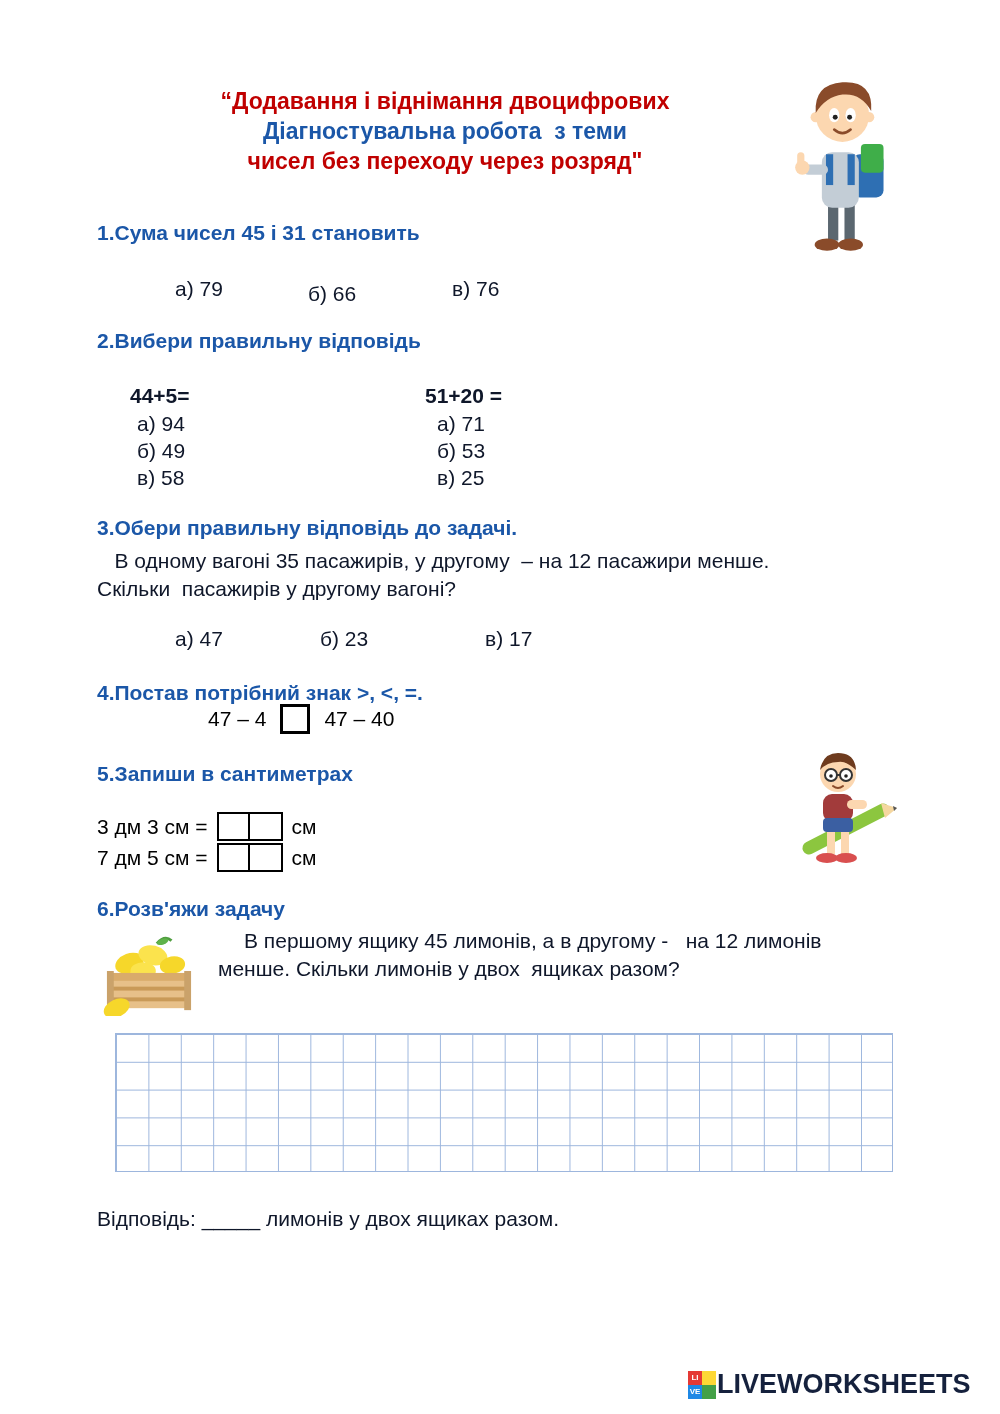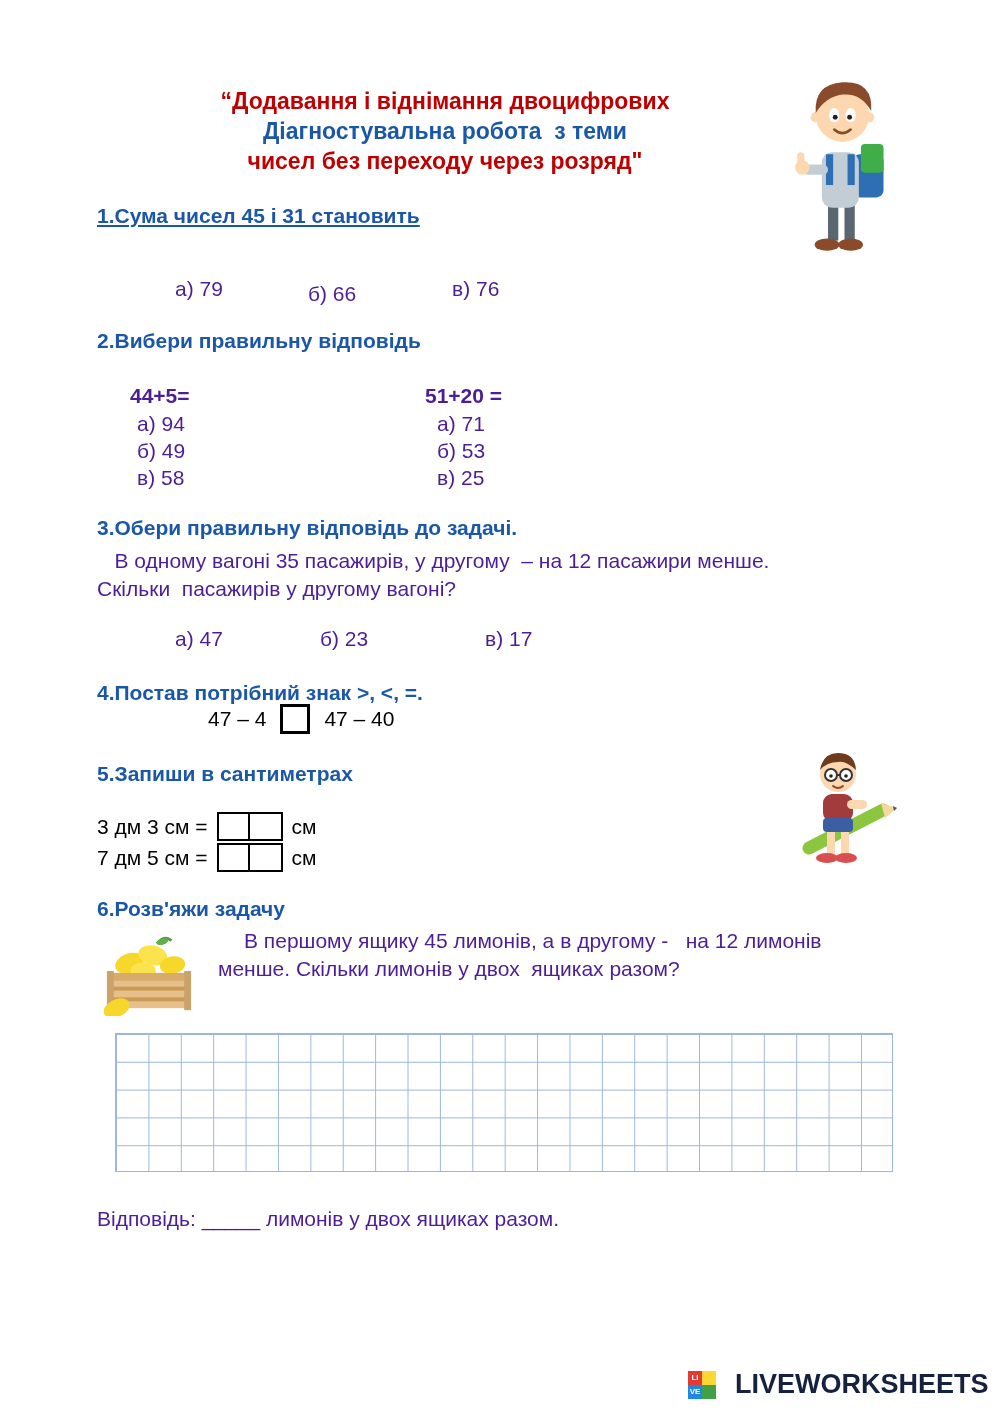--- a/index.html
+++ b/index.html
@@ -8,38 +8,38 @@
     position:relative; width:1000px; height:1414px; margin:0 auto;
     background:#ffffff; overflow:hidden;
     font-family:"Liberation Sans", sans-serif; color:#000;
   }
   .abs { position:absolute; }
   .title-block { position:absolute; left:120px; top:86px; width:650px; text-align:center; }
   .title-line { font-size:23px; font-weight:bold; line-height:30px; white-space:pre; }
   .title-blue { color:#1b57a8; }
   .title-red { color:#c00000; }
   .heading { position:absolute; font-size:21px; font-weight:bold; color:#1b57a8; white-space:pre; }
-  .txt { position:absolute; font-size:21px; color:#4c1d95; white-space:pre; }
+  .txt { position:absolute; font-size:21px; color:#0f172a; white-space:pre; }
   .bold { font-weight:bold; }
   .q4row, .q5row { position:absolute; display:flex; align-items:center; font-size:21px; white-space:pre; }
   .q4row { gap:14px; }
   .q5row { gap:9px; }
   .ansbox { width:30px; height:30px; border:3px solid #000; background:#fff; }
   .boxpair { display:inline-flex; }
   .boxpair .cell { width:33px; height:29px; border:2.5px solid #000; background:#fff; }
   .boxpair .cell + .cell { border-left:none; }
   .grid {
     position:absolute; left:115px; top:1033px; width:778px; height:139px;
     border:1px solid #9db6dd;
     background-image:
       linear-gradient(to right, #9db6dd 1px, transparent 1px),
       linear-gradient(to bottom, #9db6dd 1px, transparent 1px);
     background-size:32.4px 27.8px;
   }
-  .lw { position:absolute; left:688px; top:1369px; display:flex; align-items:center; gap:19px; }
+  .lw { position:absolute; left:688px; top:1369px; display:flex; align-items:center; gap:1px; }
   .lw-icon { display:grid; grid-template-columns:14px 14px; grid-template-rows:14px 14px; }
   .lw-icon span {
     display:flex; align-items:center; justify-content:center;
     font-size:8px; font-weight:bold; color:#fff;
   }
   .sq-red { background:#e53935; }
   .sq-yellow { background:#fdd835; }
   .sq-blue { background:#1e88e5; }
   .sq-green { background:#43a047; }
   .lw-text { font-size:27px; font-weight:bold; color:#15213d; }
@@ -75,21 +75,21 @@
       <circle cx="52" cy="42" r="26" fill="#fcd7b0"></circle>
       <path d="M26 40 Q24 12 52 10 Q82 8 80 38 Q70 20 52 22 Q36 24 26 40 Z" fill="#8a4b2a"></path>
       <ellipse cx="44" cy="42" rx="5" ry="7" fill="#ffffff"></ellipse>
       <ellipse cx="60" cy="42" rx="5" ry="7" fill="#ffffff"></ellipse>
       <circle cx="45" cy="44" r="2.4" fill="#222222"></circle>
       <circle cx="59" cy="44" r="2.4" fill="#222222"></circle>
       <path d="M44 56 Q52 63 60 56" stroke="#8a4b2a" stroke-width="2.5" fill="none" stroke-linecap="round"></path>
     </svg>
   </div>
 
-  <div class="heading" style="left:97px; top:204px;text-decoration:underline;">1.Сума чисел 45 і 31 становить</div>
+  <div class="heading" style="left:97px; top:221px;">1.Сума чисел 45 і 31 становить</div>
   <div class="txt" style="left:175px; top:277px;">а) 79</div>
   <div class="txt" style="left:308px; top:282px;">б) 66</div>
   <div class="txt" style="left:452px; top:277px;">в) 76</div>
 
   <div class="heading" style="left:97px; top:329px;">2.Вибери правильну відповідь</div>
   <div class="txt bold" style="left:130px; top:384px;">44+5=</div>
   <div class="txt" style="left:137px; top:412px;">а) 94</div>
   <div class="txt" style="left:137px; top:439px;">б) 49</div>
   <div class="txt" style="left:137px; top:466px;">в) 58</div>
   <div class="txt bold" style="left:425px; top:384px;">51+20 =</div>

